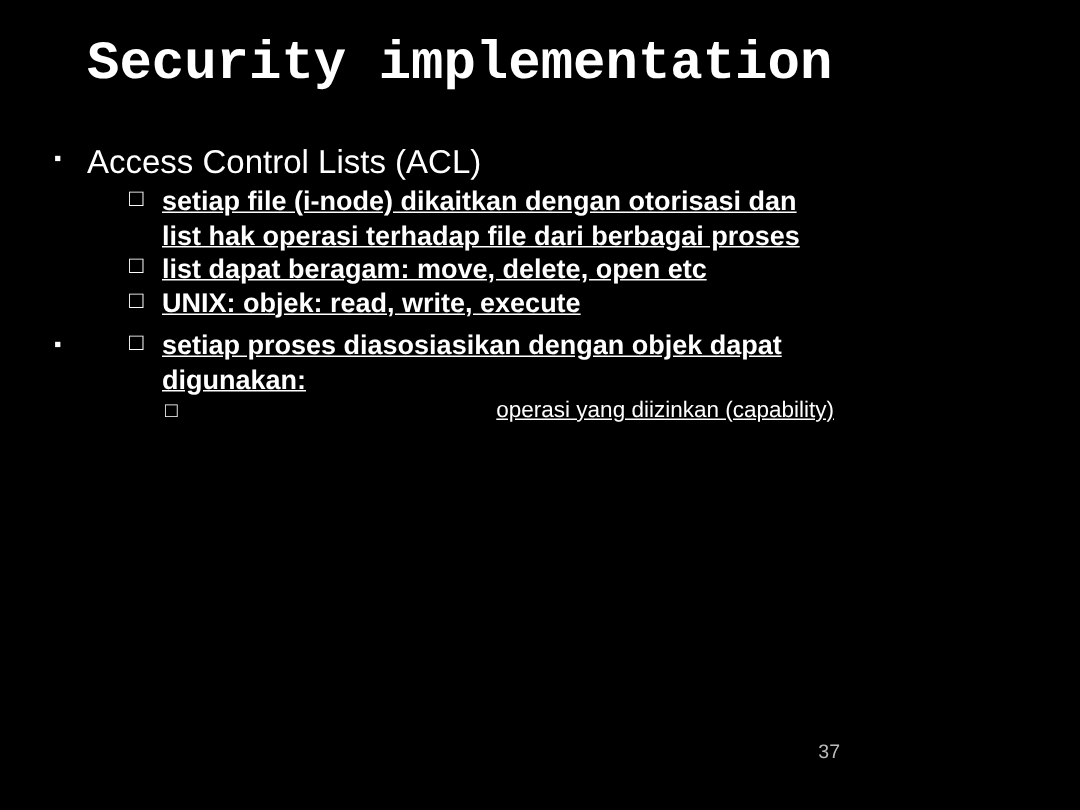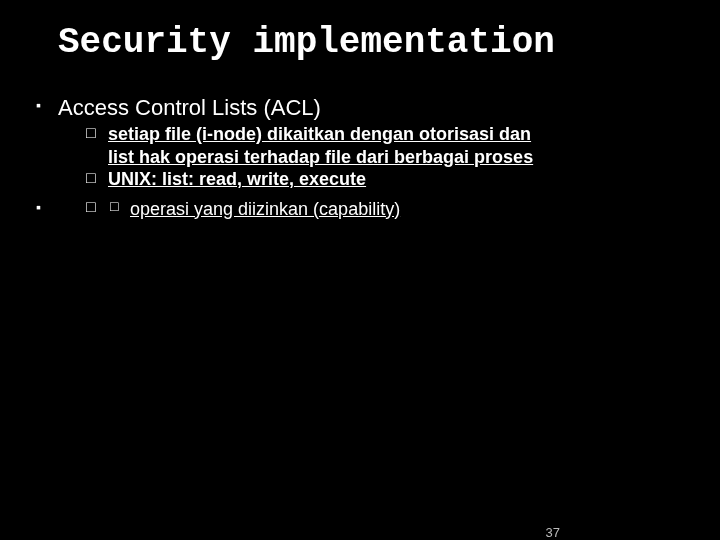--- a/index.html
+++ b/index.html
@@ -6,42 +6,44 @@
   html, body { width: 720px; height: 540px; background: #000; color: #fff; font-family: "Corbel", "Segoe UI", sans-serif; overflow: hidden; }
   .slide { width: 584px; height: 540px; position: relative; padding: 22px 28px 0 28px; }
   .title { font-family: "Consolas", "Courier New", monospace; font-size: 36px; margin: 0 0 18px 30px; letter-spacing: 0; }
   .lvl1 { list-style: none; padding-left: 8px; margin-top: 32px; }
   .lvl1 > li { position: relative; padding-left: 22px; font-size: 22px; margin-bottom: 4px; }
   .lvl1 > li:before { content: "\25AA"; position: absolute; left: 0; top: 2px; font-size: 14px; color: #fff; }
   .lvl2 { list-style: none; padding-left: 50px; margin-top: 2px; margin-bottom: 6px; text-decoration: underline; }
   .lvl2 > li { position: relative; padding-left: 0; font-size: 18px; font-weight: 700; line-height: 1.25; margin-bottom: 0; }
   .lvl2 > li:before { content: "\25A1"; position: absolute; left: -22px; top: 0; font-size: 16px; font-weight: 400; }
   .lvl3 { list-style: none; padding-left: 22px; margin-top: 0; }
-  .lvl3 > li { position: relative; padding-left: 0; font-size: 18px; font-weight: 400; line-height: 1.35; }
+  .lvl3 > li { position: relative; padding-left: 0; font-size: 15px; font-weight: 400; line-height: 1.35; text-align: right; }
   .lvl3 > li:before { content: "\25A1"; position: absolute; left: -20px; top: 0; font-size: 14px; }
-  .pagenum { position: absolute; right: 24px; bottom: 0; font-size: 13px; color: #bbb; }
+  .pagenum { position: absolute; right: 24px; bottom: 32px; font-size: 13px; color: #bbb; }
 </style>
 </head>
 <body>
 
 <div class="slide">
   <h1 class="title">Security implementation</h1>
 
   <ul class="lvl1">
     <li>
       <span>Access Control Lists (ACL)</span>
       <ul class="lvl2">
         <li>setiap file (i-node) dikaitkan dengan otorisasi dan  list hak operasi terhadap file dari berbagai proses</li>
-        <li>UNIX: list: read, write, execute</li>
+        <li>list dapat beragam: move, delete, open etc</li>
+        <li>UNIX: objek: read, write, execute</li>
       </ul>
     </li>
 
     <li>
       <ul class="lvl2">
         <li>
+          <span>setiap proses diasosiasikan dengan objek dapat digunakan:</span>
           <ul class="lvl3">
             <li>operasi yang diizinkan (capability)</li>
           </ul>
         </li>
       </ul>
     </li>
   </ul>
 
   <div class="pagenum">37</div>
 </div>

